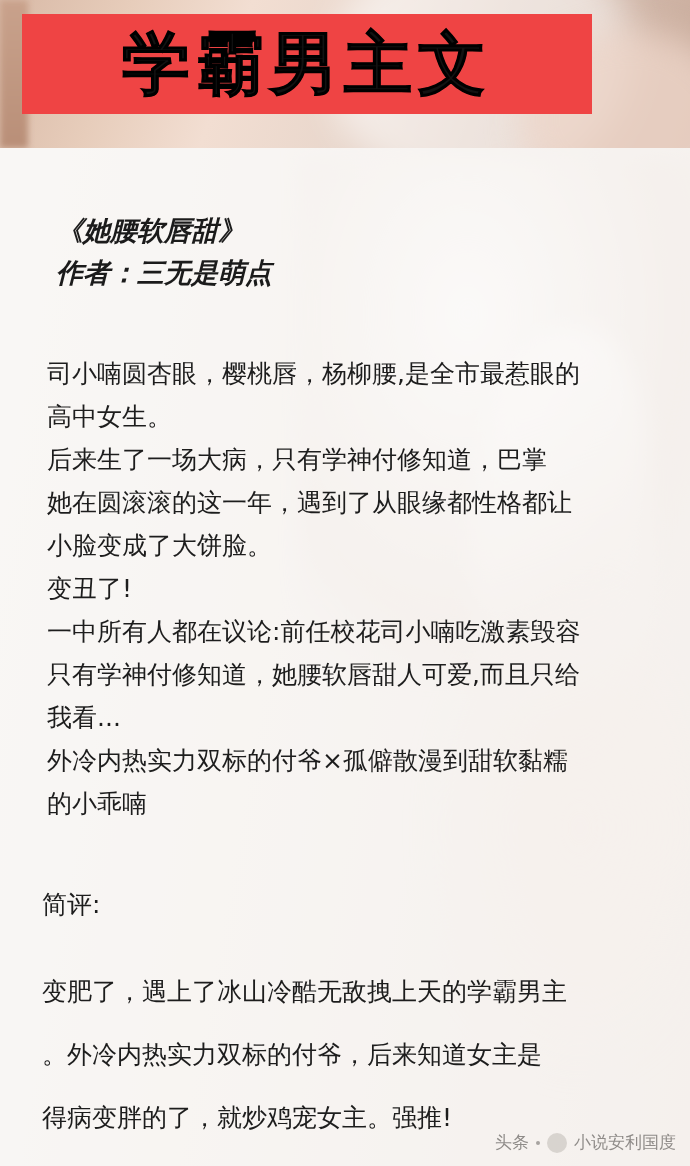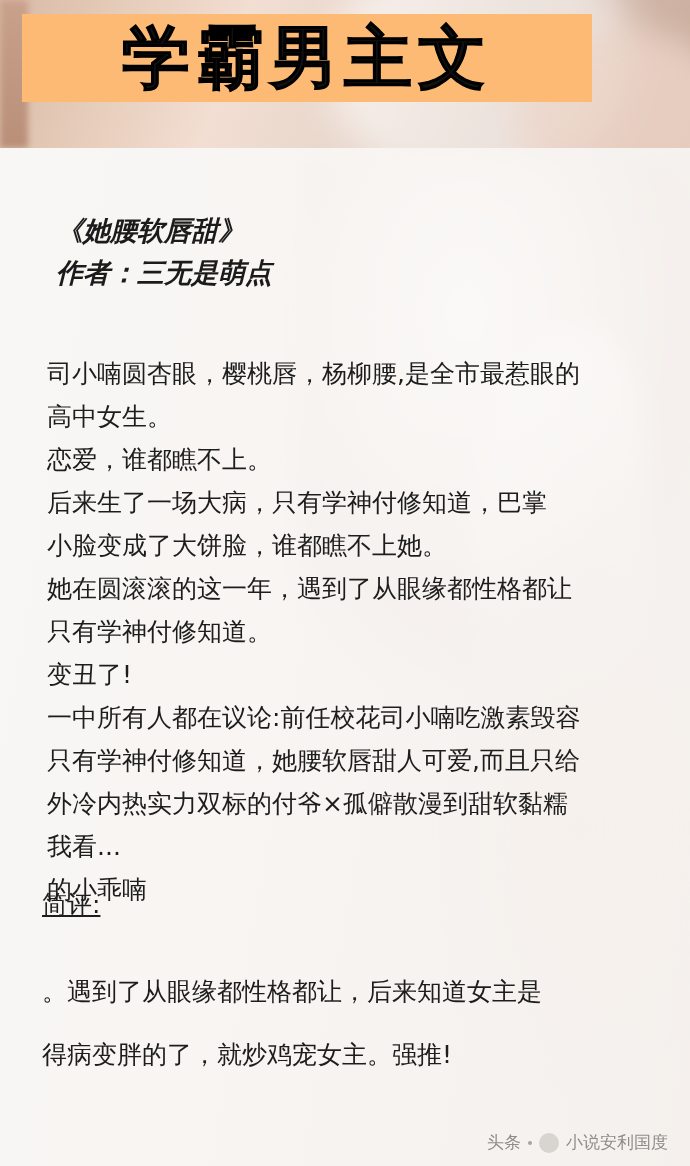--- a/index.html
+++ b/index.html
@@ -53,22 +53,22 @@
     width: 28px; height: 148px;
     background: linear-gradient(180deg, #c9a28c, #b98f78);
     filter: blur(3px);
   }
 
   
   .title-banner {
     position: absolute;
     left: 22px; top: 14px;
     width: 570px;
-    height: 88px;
-    background: #fdba74;
+    height: 100px;
+    background: #ef4444;
     display: flex;
     align-items: center;
     justify-content: center;
     overflow: hidden;
   }
   .title-banner .title-text {
     font-family: "DejaVu Sans", "Liberation Sans", sans-serif;
     font-weight: bold;
     font-size: 68px;
     letter-spacing: 6px;
@@ -150,21 +150,20 @@
   .para-block p {
     margin: 5px;
   }
 
   .review-label {
     position: absolute;
     left: 42px; top: 740px;
     font-family: "DejaVu Sans", "Liberation Sans", sans-serif;
     font-size: 25px;
     color: #1d1d1d;
-    text-decoration: underline;
   }
   .review-body {
     position: absolute;
     left: 42px; top: 800px;
     width: 604px;
     font-family: "DejaVu Sans", "Liberation Sans", sans-serif;
     font-size: 25px;
     line-height: 1.52;
     color: #1d1d1d;
   }
@@ -173,21 +172,21 @@
     left: 42px; top: 966px;
     font-family: "DejaVu Sans", "Liberation Sans", sans-serif;
     font-size: 25px;
     color: #1d1d1d;
     white-space: nowrap;
   }
 
   
   .watermark {
     position: absolute;
-    right: 22px;
+    right: 14px;
     bottom: 12px;
     display: flex;
     align-items: center;
     gap: 7px;
     opacity: 0.75;
     margin-left: 12px;
   }
   .watermark .wm-brand {
     font-family: "DejaVu Sans", "Liberation Sans", sans-serif;
     font-size: 17px;
@@ -234,37 +233,36 @@
     <div class="content">
 
       <div class="heading-block">
         <div class="line">《她腰软唇甜》</div>
         <div class="line">作者：三无是萌点</div>
       </div>
 
       <div class="para-block">
         <p>司小喃圆杏眼，樱桃唇，杨柳腰,是全市最惹眼的</p>
         <p>高中女生。</p>
-        <p>恋爱，谁都瞧不上。</p>
         <p>后来生了一场大病，只有学神付修知道，巴掌</p>
-        <p>小脸变成了大饼脸，谁都瞧不上她。</p>
         <p>她在圆滚滚的这一年，遇到了从眼缘都性格都让</p>
-        <p>只有学神付修知道。</p>
+        <p>小脸变成了大饼脸。</p>
         <p>变丑了!</p>
         <p>一中所有人都在议论:前任校花司小喃吃激素毁容</p>
         <p>只有学神付修知道，她腰软唇甜人可爱,而且只给</p>
+        <p>我看...</p>
         <p>外冷内热实力双标的付爷×孤僻散漫到甜软黏糯</p>
-        <p>我看...</p>
         <p>的小乖喃</p>
       </div>
 
       <div class="review-label">简评:</div>
 
       <div class="review-body">
-        <p>。遇到了从眼缘都性格都让，后来知道女主是</p>
+        <p>变肥了，遇上了冰山冷酷无敌拽上天的学霸男主</p>
+        <p>。外冷内热实力双标的付爷，后来知道女主是</p>
         <p>得病变胖的了，就炒鸡宠女主。强推!</p>
       </div>
 
 
     </div>
 
     <div class="watermark">
       <span class="wm-brand">头条</span>
       <span class="wm-dot"></span>
       <span class="wm-avatar"></span>

